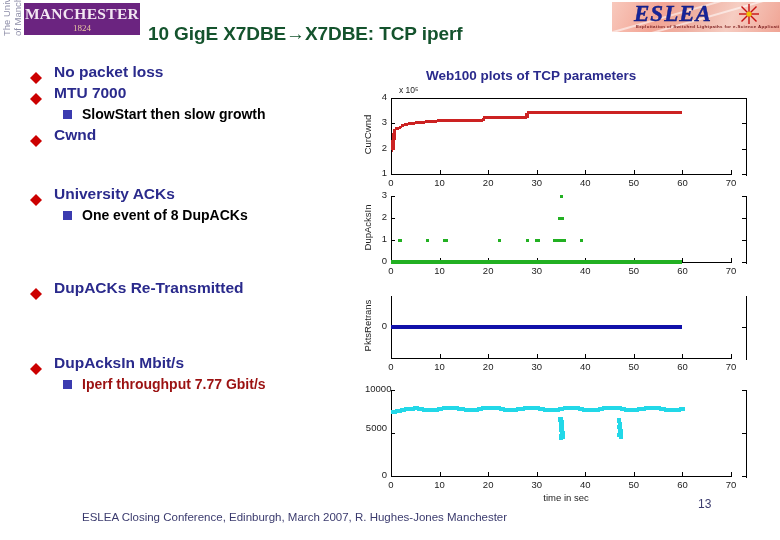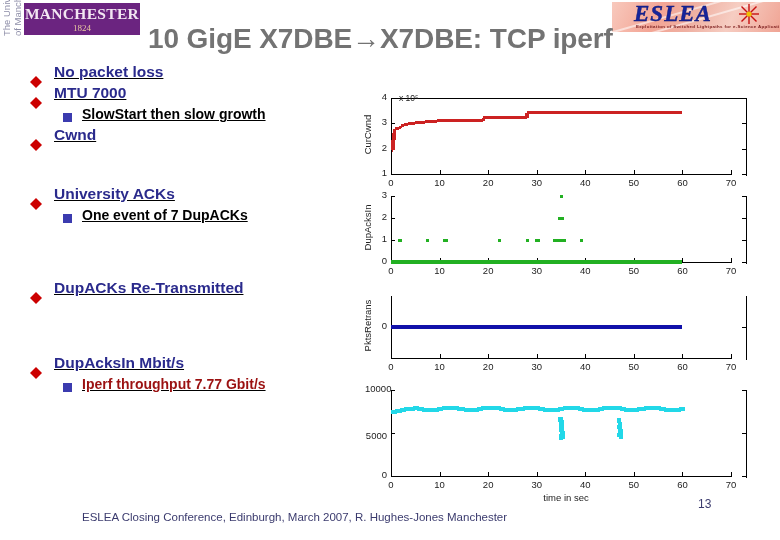--- a/index.html
+++ b/index.html
@@ -106,40 +106,39 @@
     height: 2px;
     transform: rotate(-16deg);
   }
 
   
   #slide-title {
     position: absolute;
     left: 148px;
     top: 23px;
     width: 490px;
-    font-size: 28px;
+    font-size: 19px;
     font-weight: bold;
-    color: #737373;
+    color: #14532d;
     font-family: "Liberation Sans", sans-serif;
     letter-spacing: -0.1px;
     white-space: nowrap;
   }
 
   
   #bullet-list {
     position: absolute;
     left: 30px;
     top: 62px;
     width: 330px;
   }
   .bullet-row {
     display: flex;
-    align-items: center;
+    align-items: flex-start;
     margin-bottom: 1px;
-    text-decoration: underline;
   }
   .bullet-row.l1 { padding-left: 0px; }
   .bullet-row.l2 { padding-left: 33px; }
   .dia {
     width: 0; height: 0;
     border: 6px solid transparent;
     border-bottom-color: #CC0000;
     position: relative;
     top: 4px;
     flex: 0 0 auto;
@@ -340,21 +339,21 @@
 
   <div class="spacer-md"></div>
 
   <div class="bullet-row l1">
     <span class="dia"></span>
     <span class="btext-1">University ACKs</span>
   </div>
 
   <div class="bullet-row l2">
     <span class="sq"></span>
-    <span class="btext-2">One event of 7 DupACKs</span>
+    <span class="btext-2">One event of 8 DupACKs</span>
   </div>
 
   <div class="spacer-md" style="height:52px"></div>
 
   <div class="bullet-row l1">
     <span class="dia"></span>
     <span class="btext-1">DupACKs Re-Transmitted</span>
   </div>
 
   <div class="spacer-md" style="height:54px"></div>
@@ -365,26 +364,27 @@
   </div>
 
   <div class="bullet-row l2">
     <span class="sq"></span>
     <span class="btext-2 red">Iperf throughput 7.77 Gbit/s</span>
   </div>
 
 </div>
 
 <div id="charts-panel">
+  <div id="web100-heading">Web100 plots of TCP parameters</div>
 
   <div class="chart" id="chart-0" style="top:22px;  height:118px;">
       <div class="plot-area" style="left:33px; top:16px; width:340px; height:76px;"></div>
       <div class="plot-right-axis" style="left:388px; top:16px; height:78px;"></div>
       <div class="plot-top-line" style="left:33px; top:16px; width:355px;"></div>
-      <div class="exp-label" style="left:41px; top:3px;margin-top:8px;">x 10⁵</div>
+      <div class="exp-label" style="left:41px; top:3px;">x 10⁵</div>
       <div class="ytick" style="left:7px; top:85px; width:22px;">1</div>
       <div class="ytick-mark" style="left:33px; top:92px;"></div>
       <div class="ytick-mark" style="left:384px; top:92px;"></div>
       <div class="ytick" style="left:7px; top:59.66666666666667px; width:22px;">2</div>
       <div class="ytick-mark" style="left:33px; top:66.66666666666667px;"></div>
       <div class="ytick-mark" style="left:384px; top:66.66666666666667px;"></div>
       <div class="ytick" style="left:7px; top:34.333333333333336px; width:22px;">3</div>
       <div class="ytick-mark" style="left:33px; top:41.333333333333336px;"></div>
       <div class="ytick-mark" style="left:384px; top:41.333333333333336px;"></div>
       <div class="ytick" style="left:7px; top:9px; width:22px;">4</div>
@@ -516,21 +516,21 @@
       <div class="xtick-mark" style="left:373px; top:66px;"></div>
       <div class="xtick" style="left:358px; top:73px; width:30px;">70</div>
       <div class="seg" style="left:33px; top:37px; width:291.4285714285714px; height:4px; background:#1111AA;"></div>
     </div>
   <div class="chart" id="chart-3" style="top:322px; height:120px;">
       <div class="plot-area" style="left:33px; top:8px; width:340px; height:86px;"></div>
       <div class="plot-right-axis" style="left:388px; top:8px; height:88px;"></div>
       <div class="ytick" style="left:7px; top:87px; width:22px;">0</div>
       <div class="ytick-mark" style="left:33px; top:94px;"></div>
       <div class="ytick-mark" style="left:384px; top:94px;"></div>
-      <div class="ytick" style="left:7px; top:48px; width:22px;">5000</div>
+      <div class="ytick" style="left:7px; top:40px; width:22px;">5000</div>
       <div class="ytick-mark" style="left:33px; top:51px;"></div>
       <div class="ytick-mark" style="left:384px; top:51px;"></div>
       <div class="ytick" style="left:7px; top:1px; width:22px;">10000</div>
       <div class="ytick-mark" style="left:33px; top:8px;"></div>
       <div class="ytick-mark" style="left:384px; top:8px;"></div>
       <div class="xtick-mark" style="left:33px; top:90px;"></div>
       <div class="xtick" style="left:18px; top:97px; width:30px;">0</div>
       <div class="xtick-mark" style="left:81.57142857142857px; top:90px;"></div>
       <div class="xtick" style="left:66.57142857142857px; top:97px; width:30px;">10</div>
       <div class="xtick-mark" style="left:130.14285714285714px; top:90px;"></div>

